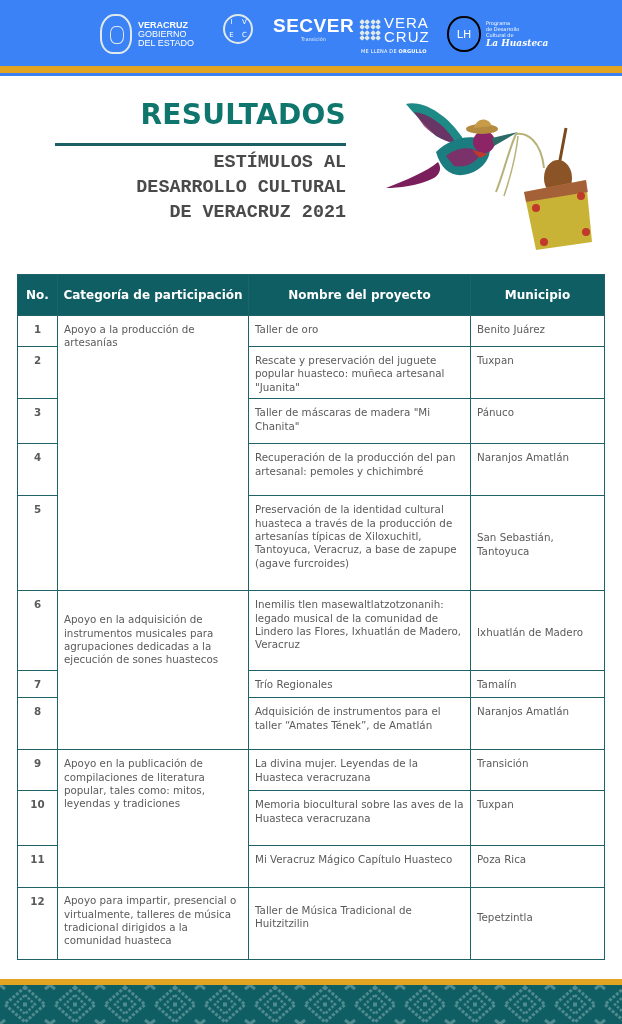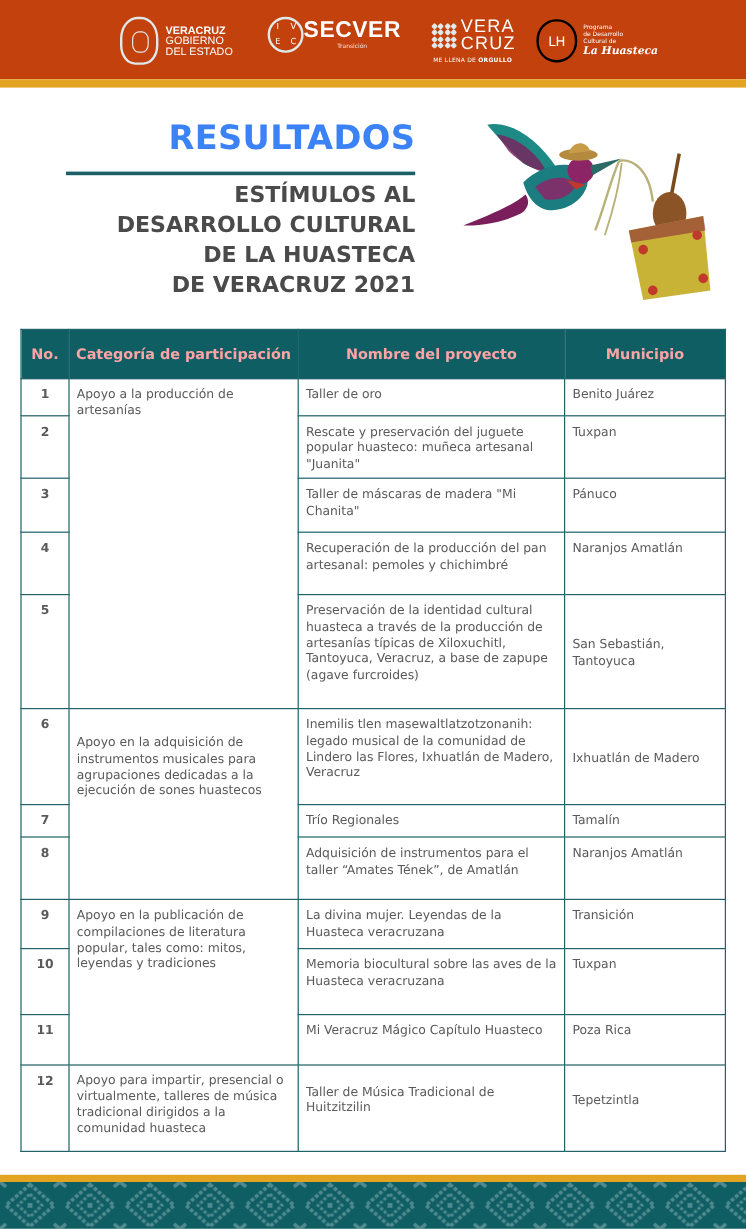--- a/index.html
+++ b/index.html
@@ -1,50 +1,50 @@
 <!DOCTYPE html>
 <html><head>
 <meta charset="utf-8">
 <style>
   html, body { margin: 0; padding: 0; }
   body { width: 622px; height: 1024px; background: #ffffff; position: relative; overflow: hidden; font-family: "DejaVu Sans", sans-serif; }
-  .topbar { position: absolute; left: 0; top: 0; width: 622px; height: 66px; background: #c2410c; }
+  .topbar { position: absolute; left: 0; top: 0; width: 622px; height: 76px; background: #3b82f6; }
   .topbar-gold { position: absolute; left: 0; top: 66px; width: 622px; height: 7px; background: #e3a521; }
   .logo { position: absolute; top: 14px; display: flex; align-items: center; color: #ffffff; }
   .crest { width: 32px; height: 40px; border: 2px solid #dfe9ea; border-radius: 45% 45% 40% 40%; box-sizing: border-box; position: relative; }
   .crest::after { content: ""; position: absolute; left: 8px; top: 10px; width: 12px; height: 16px; border: 1.5px solid #dfe9ea; border-radius: 40%; }
   .logo-gob { left: 100px; }
   .logo-gob .txt { margin-left: 6px; font-family: "Liberation Sans", sans-serif; font-size: 9px; line-height: 9px; }
   .logo-gob .txt b { font-weight: 700; display: block; }
   .logo-sec { left: 223px; }
   .ivec { width: 30px; height: 30px; border: 2px solid #dfe9ea; border-radius: 50%; box-sizing: border-box; display: grid; grid-template-columns: 1fr 1fr; grid-template-rows: 1fr 1fr; font-size: 7px; text-align: center; line-height: 12px; }
-  .sec-txt { margin-left: 0; }
+  .sec-txt { margin-left: 20px; }
   .sec-txt .big { font-family: "Liberation Sans", sans-serif; font-weight: 700; font-size: 19px; letter-spacing: 0.5px; line-height: 20px; }
   .sec-txt .small { font-size: 5px; margin-left: 28px; opacity: 0.85; }
   .logo-ver { left: 360px; top: 16px; }
   .knot { width: 20px; height: 20px; display: grid; grid-template-columns: repeat(4,1fr); gap: 1px; }
   .knot span { background: #dfe9ea; border-radius: 1px; transform: rotate(45deg); }
   .ver-txt { margin-left: 4px; font-family: "Liberation Sans", sans-serif; font-size: 15px; line-height: 14px; letter-spacing: 1px; }
   .ver-tag { position: absolute; left: 361px; top: 48px; color: #ffffff; font-size: 5px; letter-spacing: 0.2px; }
   .ver-tag b { font-weight: 700; }
   .logo-hua { left: 447px; top: 16px; }
   .hua-seal { width: 34px; height: 36px; border: 2px solid #000000; border-radius: 48%; box-sizing: border-box; display: flex; align-items: center; justify-content: center; font-size: 11px; font-weight: 400; }
   .hua-txt { margin-left: 5px; font-size: 5px; line-height: 6px; }
   .hua-txt i { display: block; font-family: "DejaVu Serif", serif; font-style: italic; font-weight: 700; font-size: 9px; line-height: 10px; }
 
-  .title-res { position: absolute; right: 276px; top: 98px; color: #3b82f6; font-family: "DejaVu Sans", sans-serif; font-weight: 700; font-size: 28px; letter-spacing: 0.3px; line-height: 34px; }
+  .title-res { position: absolute; right: 276px; top: 98px; color: #0f766e; font-family: "DejaVu Sans", sans-serif; font-weight: 700; font-size: 28px; letter-spacing: 0.3px; line-height: 34px; }
   .title-rule { position: absolute; left: 55px; top: 143px; width: 291px; height: 3px; background: #1b5f66; }
   .subtitle { position: absolute; right: 276px; top: 150px; text-align: right; color: #4a4a4a; font-family: "DejaVu Sans", sans-serif; font-weight: 700; font-size: 18.4px; line-height: 25px; }
-  .subtitle div { white-space: nowrap; }
+  .subtitle div { white-space: nowrap; font-family: Liberation Mono, monospace; }
 
   .illus { position: absolute; left: 376px; top: 92px; width: 220px; height: 160px; }
 
   table.results { position: absolute; left: 17px; top: 274px; width: 587px; border-collapse: collapse; table-layout: fixed; }
   table.results th, table.results td { border: 1.5px solid #1f6268; box-sizing: border-box; }
-  table.results th { background: #0f5e64; color: #fca5a5; font-family: "DejaVu Sans", sans-serif; font-weight: 700; font-size: 12px; height: 41px; padding: 0; }
+  table.results th { background: #0f5e64; color: #ffffff; font-family: "DejaVu Sans", sans-serif; font-weight: 700; font-size: 12px; height: 41px; padding: 0; }
   table.results td { font-family: "DejaVu Sans", sans-serif; font-size: 10.3px; line-height: 13.4px; color: #5a5a5a; vertical-align: top; padding: 7px 6px 4px 6px; }
   td.num { text-align: center; vertical-align: middle; font-weight: 700; color: #3c3c3c; font-size: 11px; padding: 0; }
   td.cat { vertical-align: middle; }
   td.cat.top6 { vertical-align: top; padding-top: 22px; }
   td.cat.top12 { padding-top: 6px; }
   col.c1 { width: 40px; } col.c2 { width: 191px; } col.c3 { width: 222px; } col.c4 { width: 134px; }
   tr.r1 { height: 31px; } tr.r2 { height: 49px; } tr.r3 { height: 45px; } tr.r4 { height: 52px; } tr.r5 { height: 95px; }
   tr.r6 { height: 80px; } tr.r7 { height: 27px; } tr.r8 { height: 52px; } tr.r9 { height: 41px; } tr.r10 { height: 55px; }
   tr.r11 { height: 42px; } tr.r12 { height: 72px; margin-top: 26px; }
   tr.r5 td.mun { vertical-align: middle; }
@@ -113,21 +113,20 @@
     </div>
   </div>
 </div>
 <div class="topbar-gold"></div>
 
 <div class="title-res">RESULTADOS</div>
 <div class="title-rule"></div>
 <div class="subtitle">
   <div>ESTÍMULOS AL</div>
   <div>DESARROLLO CULTURAL</div>
-  <div>DE LA HUASTECA</div>
   <div>DE VERACRUZ 2021</div>
 </div>
 
 <svg class="illus" viewBox="0 0 220 160">
   <g>
     <path d="M30 12 C45 8 70 20 88 48 C80 52 70 50 60 44 C52 36 40 24 30 12 Z" fill="#1e8a86"></path>
     <path d="M38 20 C55 22 72 36 80 52 C70 50 58 44 48 34 Z" fill="#7a1f5c" opacity="0.8"></path>
     <path d="M60 60 C75 45 100 40 112 52 C118 62 108 78 92 82 C78 86 66 80 60 60 Z" fill="#1c7d80"></path>
     <path d="M70 64 C82 54 98 54 104 62 C100 72 88 76 78 74 Z" fill="#8c2466" opacity="0.85"></path>
     <path d="M62 70 C50 80 30 88 10 96 C22 96 42 94 58 86 C64 82 66 76 62 70 Z" fill="#7a1f5c"></path>

